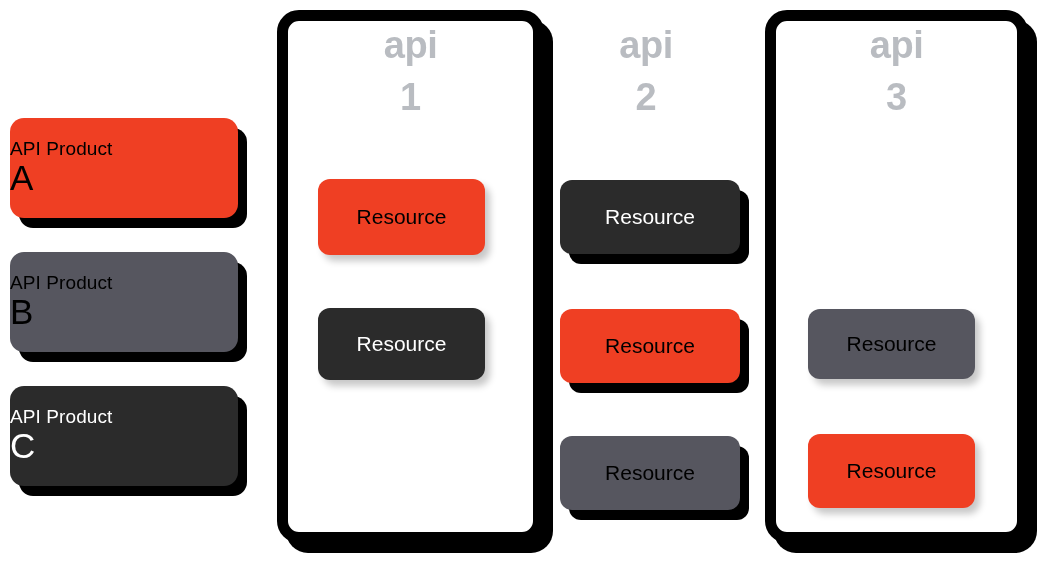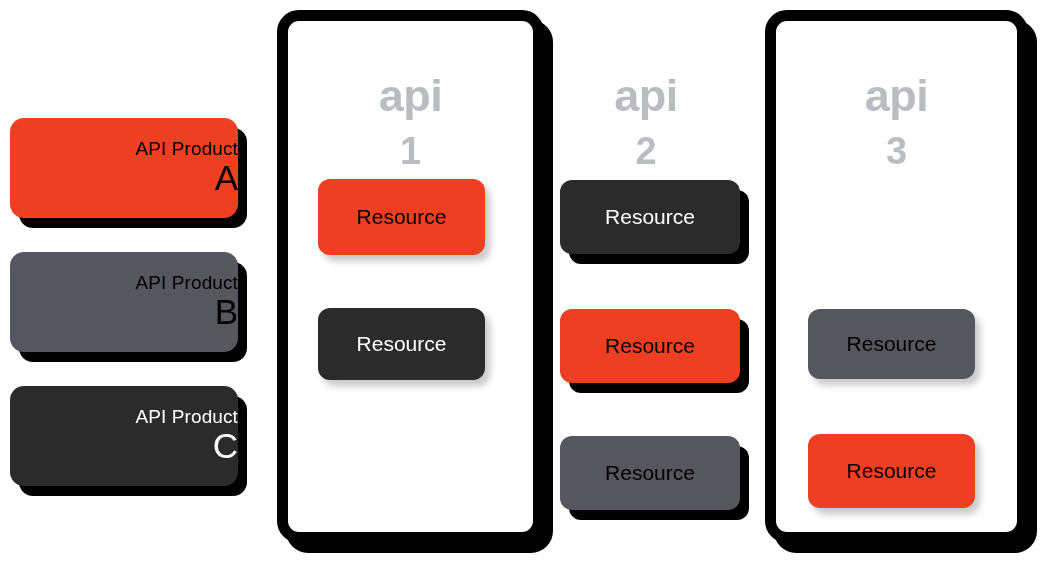--- a/index.html
+++ b/index.html
@@ -19,21 +19,21 @@
     overflow: hidden;
   }
 
   
   .product-card {
     position: absolute;
     box-sizing: border-box;
     border-radius: 14px;
     display: flex;
     flex-direction: column;
-    align-items: flex-end;
+    align-items: flex-start;
     justify-content: center;
     box-shadow: 9px 10px 0 0 #000000;
     line-height: 1.05;
     user-select: none;
   }
   .product-card .pc-title {
     font-size: 19px;
     font-weight: 400;
     letter-spacing: .1px;
   }
@@ -64,23 +64,22 @@
     width: 100%;
     text-align: center;
     color: #b9bcc1;
     font-weight: bold;
     line-height: 1.0;
     user-select: none;
     pointer-events: none;
   }
   .api-heading .api-word {
     display: block;
-    font-size: 45px;
+    font-size: 38px;
     letter-spacing: -0.5px;
-    margin-top: 47px;
   }
   .api-heading .api-num {
     display: block;
     font-size: 38px;
     margin-top: 14px;
   }
 
   
   .resource {
     position: absolute;

